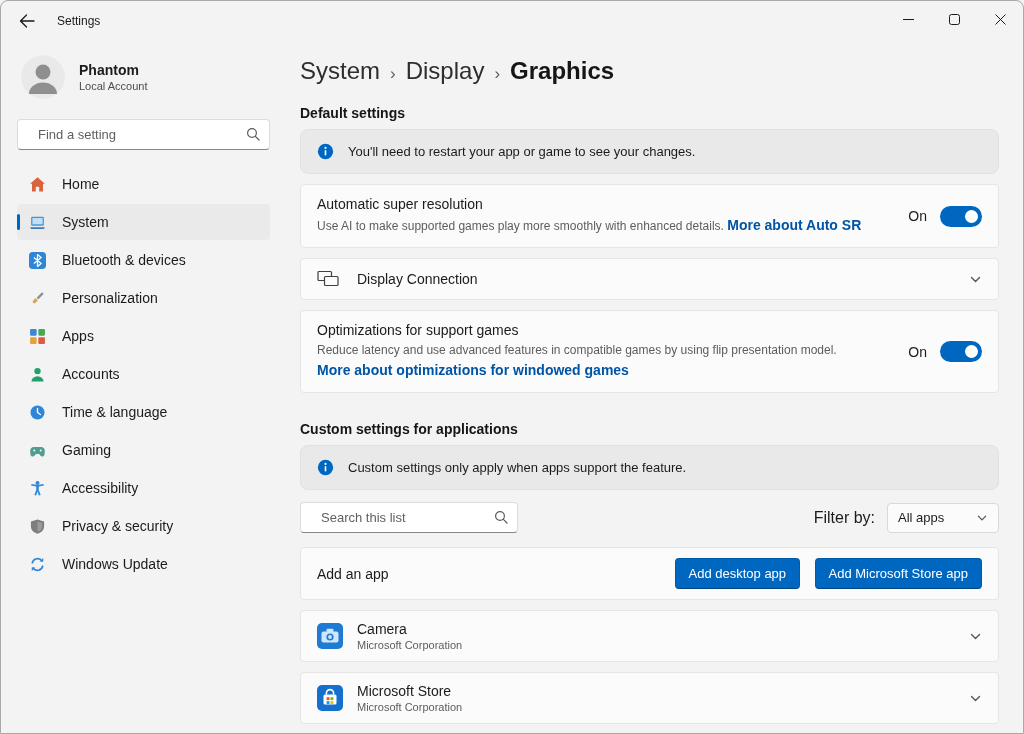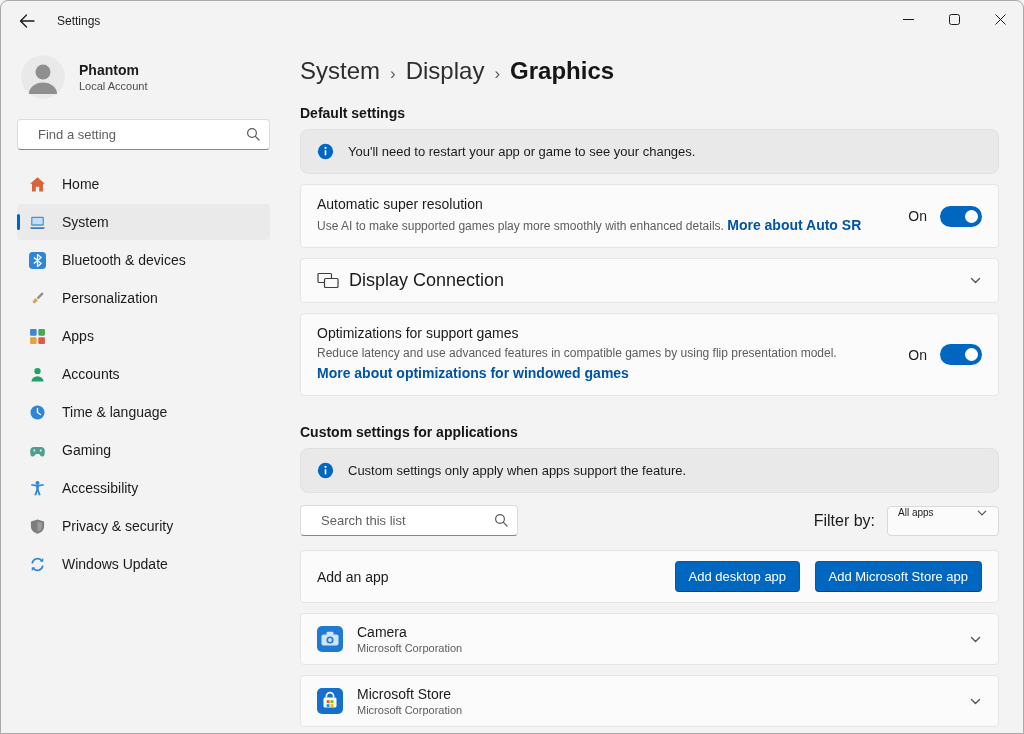--- a/index.html
+++ b/index.html
@@ -63,28 +63,28 @@
   }
   .card-text { min-width: 0; }
   .card-title { font-size: 14px; }
   .card-desc { font-size: 12px; color: #5d5d5d; margin-top: 3px; line-height: 1.5; }
   .link { color: var(--link, #0054a6); font-weight: 700; font-size: 14px; text-decoration: none; cursor: pointer; margin-top: 40px; }
   .toggle-wrap { margin-left: auto; display: flex; align-items: center; gap: 13px; flex: 0 0 auto; padding-left: 16px; }
   .toggle-label { font-size: 14px; }
   .toggle { width: 42px; height: 21px; border-radius: 11px; background: var(--accent, #0067c0); position: relative; cursor: pointer; }
   .toggle::after { content: ""; position: absolute; right: 4px; top: 4px; width: 13px; height: 13px; border-radius: 50%; background: #fff; }
   .chevron { margin-left: auto; flex: 0 0 auto; display: flex; cursor: pointer; }
-  .expander-title { font-size: 18px; margin-left: 10px; }
+  .expander-title { font-size: 14px; margin-left: 18px; }
   .search-filter-row { display: flex; align-items: center; margin-top: 12px; }
   .list-search-wrap { position: relative; width: 218px; }
   .filter-label { margin-left: auto; font-size: 16px; }
   .dropdown {
     margin-left: 12px; min-width: 112px; height: 30px; background: #fbfbfb;
-    border: 1px solid #d9d9d9; border-radius: 4px; display: flex; align-items: flex-start;
-    justify-content: space-between; gap: 10px; padding: 0 10px; font-size: 10px; cursor: pointer;
+    border: 1px solid #d9d9d9; border-radius: 4px; display: flex; align-items: center;
+    justify-content: space-between; gap: 10px; padding: 0 10px; font-size: 13px; cursor: pointer;
   }
   .add-app-row { padding: 10px 16px; }
   .add-app-label { font-size: 14px; }
   .btn {
     background: var(--accent, #0067c0); color: #fff; border: 1px solid rgba(0,0,0,0.12);
     border-bottom-color: rgba(0,0,0,0.32); border-radius: 4px; font-size: 13px;
     font-family: inherit; padding: 7px 13px; cursor: pointer;
   }
   .btn + .btn { margin-left: 10px; }
   .btn-group { margin-left: auto; }

